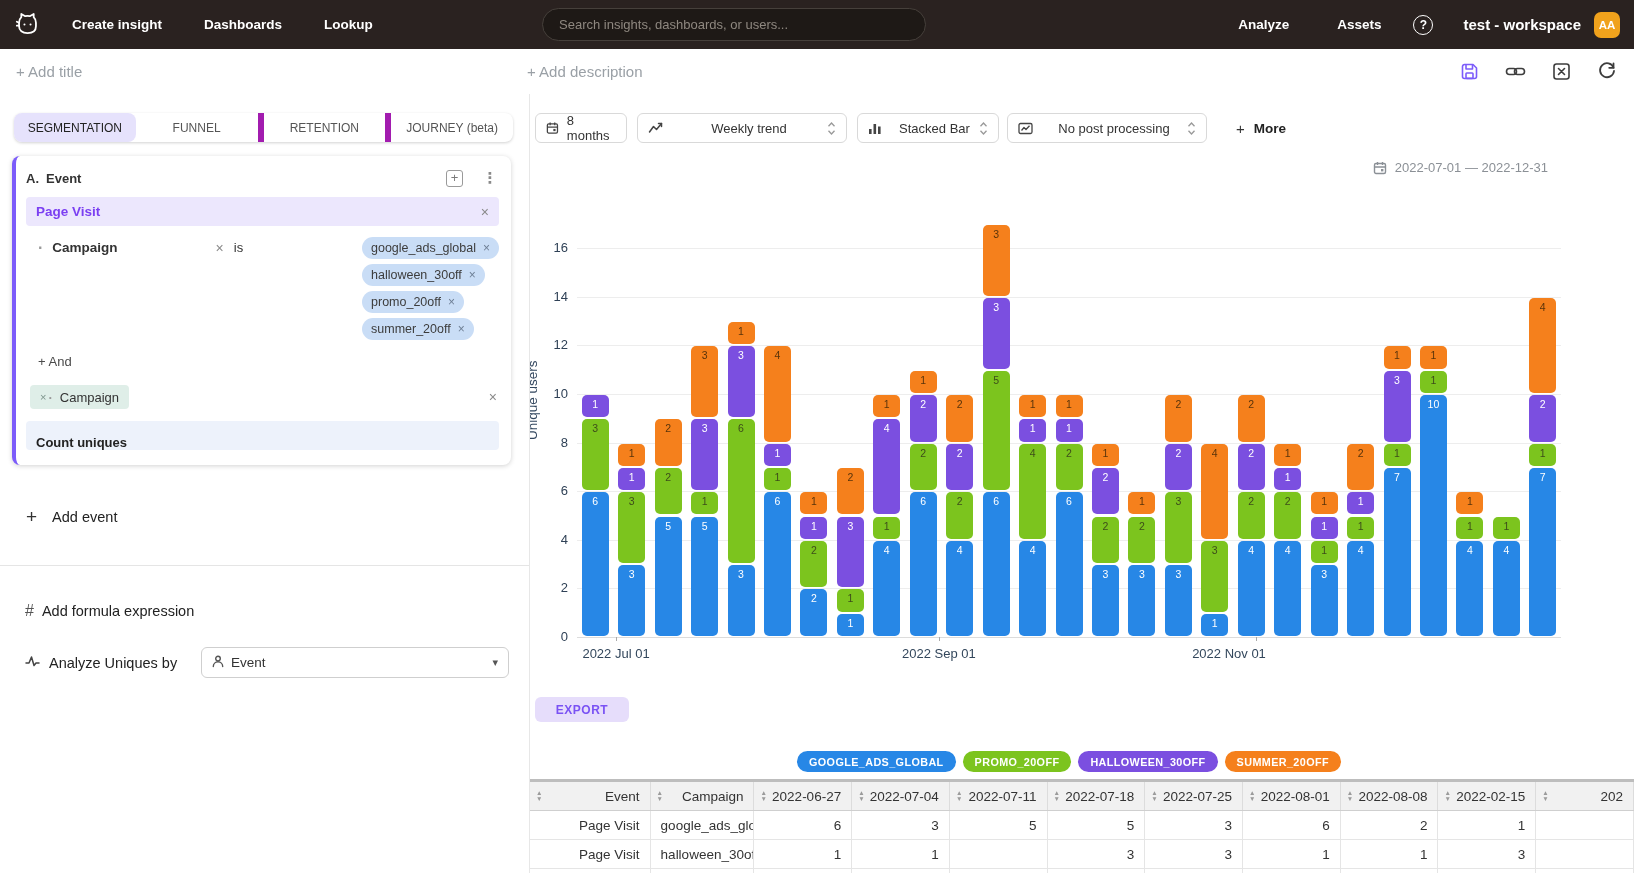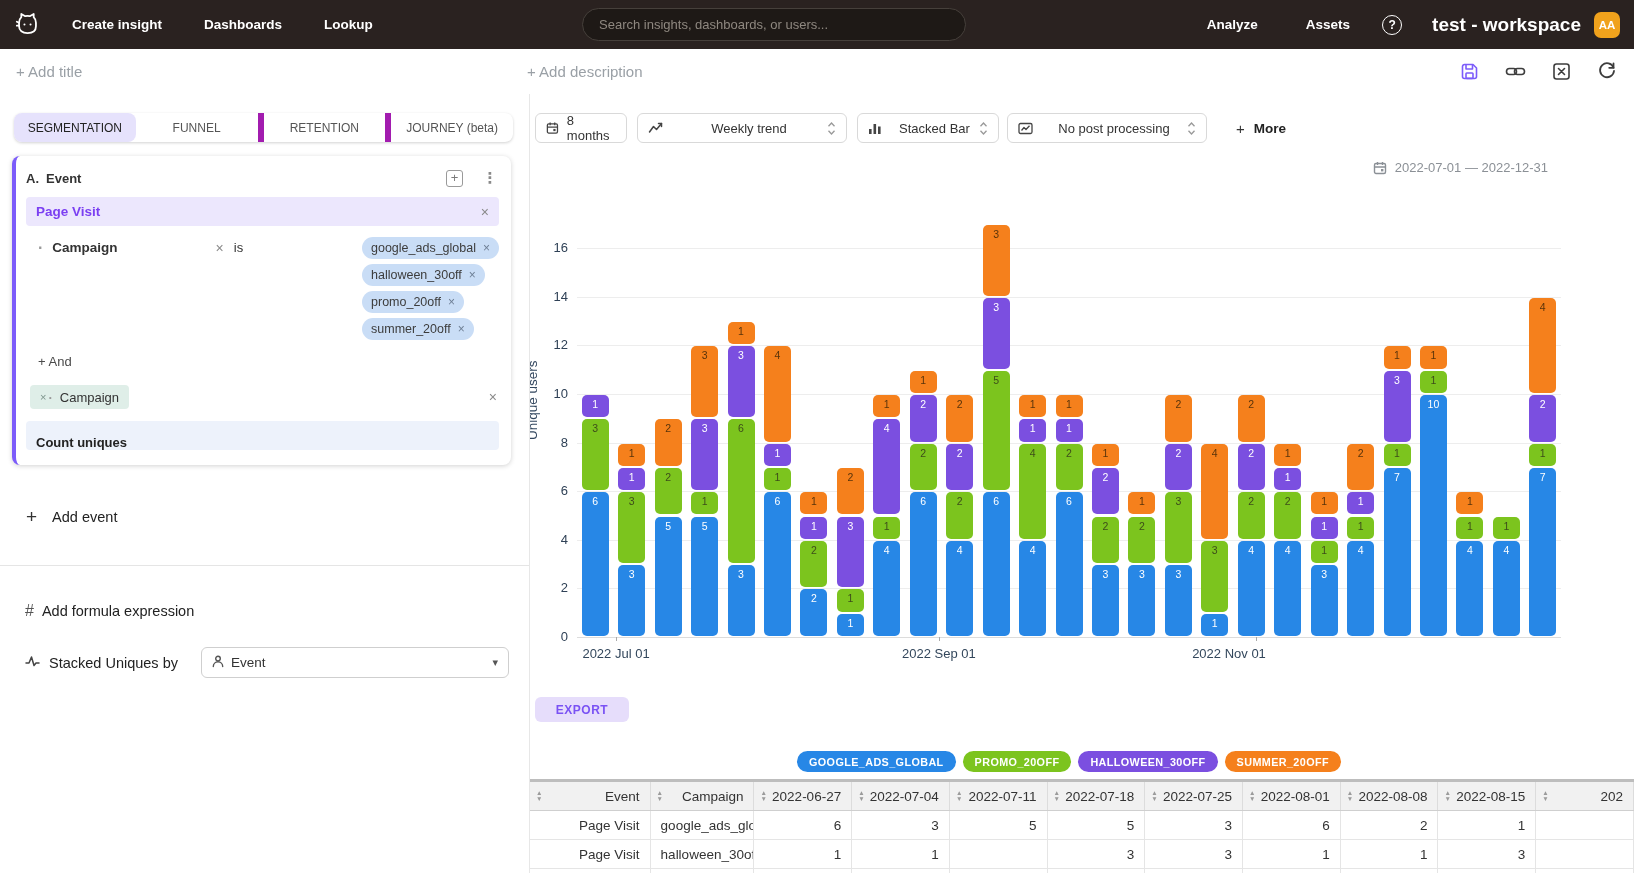--- a/index.html
+++ b/index.html
@@ -3,30 +3,30 @@
 <meta charset="utf-8">
 <style>
   * { margin:0; padding:0; box-sizing:border-box; }
   html,body { width:1634px; height:873px; overflow:hidden; background:#fff;
     font-family:"Liberation Sans","DejaVu Sans",sans-serif; color:#333; }
 
   
   .topnav { height:49px; background:#2a2220; display:flex; align-items:center; padding:0 14px; }
   .topnav .logo { width:30px; height:30px; margin-right:28px; display:flex; align-items:center; }
   .topnav a.navlink { color:#fff; font-weight:bold; font-size:13.5px; text-decoration:none; margin-right:42px; cursor:pointer; }
-  .searchwrap { position:absolute; left:582px; top:8px; }
+  .searchwrap { position:absolute; left:542px; top:8px; }
   .search { width:384px; height:33px; background:#1e1916; border:1px solid #46403b; border-radius:17px;
     color:#b9b1a9; font-size:13px; padding:0 16px; outline:none; font-family:inherit; }
   .search::placeholder { color:#8f8880; }
   .nav-right { margin-left:auto; display:flex; align-items:center; }
   .nav-right a.navlink { margin-right:0; }
   .nav-right .gap { width:48px; }
   .help { width:20px; height:20px; border:1.5px solid #fff; border-radius:50%; color:#fff;
     font-size:12px; font-weight:bold; display:flex; align-items:center; justify-content:center; margin:0 30px 0 32px; }
-  .workspace { color:#fff; font-weight:bold; font-size:19px; margin-right:13px; }
+  .workspace { color:#fff; font-weight:bold; font-size:15px; margin-right:13px; }
   .avatar { width:26px; height:26px; background:#f0a21c; border-radius:7px; color:#fff; font-weight:bold;
     font-size:11.5px; display:flex; align-items:center; justify-content:center; }
 
   
   .subheader { height:45px; position:relative; background:#fff; }
   .ghost { position:absolute; top:14px; color:#9aa0a6; font-size:15px; cursor:text; }
   .ghost.title { left:16px; }
   .ghost.desc { left:527px; }
   .sub-icons { position:absolute; right:16px; top:11px; display:flex; gap:24px; }
   .icon-btn { width:22px; height:22px; display:flex; align-items:center; justify-content:center; cursor:pointer; }
@@ -262,21 +262,21 @@
     <div class="formula">
       <span class="hash">#</span>
       <span class="lbl">Add formula expression</span>
     </div>
     <div class="analyze">
       <span>
         <svg width="15" height="14" viewBox="0 0 15 14" fill="none" stroke="#444" stroke-width="1.5" stroke-linecap="round" stroke-linejoin="round">
           <path d="M1 9 L4 9 L6.5 3 L9 11.5 L11 9 L14 9"></path>
         </svg>
       </span>
-      <span class="lbl">Stacked Uniques by</span>
+      <span class="lbl">Analyze Uniques by</span>
       <span class="select">
         <span>
           <svg width="12" height="13" viewBox="0 0 12 13" fill="none" stroke="#555" stroke-width="1.4" stroke-linecap="round">
             <circle cx="6" cy="3.6" r="2.3"></circle>
             <path d="M1.3 11.5 a4.7 4.7 0 0 1 9.4 0"></path>
           </svg>
         </span>
         <span class="val">Event</span>
         <span class="caret">▾</span>
       </span>
@@ -563,21 +563,21 @@
                 </span>
                 <span>2022-08-08</span>
               </span>
             </th>
             <th style="width: 96px;">
               <span class="thwrap">
                 <span class="sort">
                   <span>▲</span>
                   <span>▼</span>
                 </span>
-                <span>2022-08-15</span>
+                <span>2022-02-15</span>
               </span>
             </th>
             <th style="width: 96px;">
               <span class="thwrap">
                 <span class="sort">
                   <span>▲</span>
                   <span>▼</span>
                 </span>
                 <span>202</span>
               </span>

